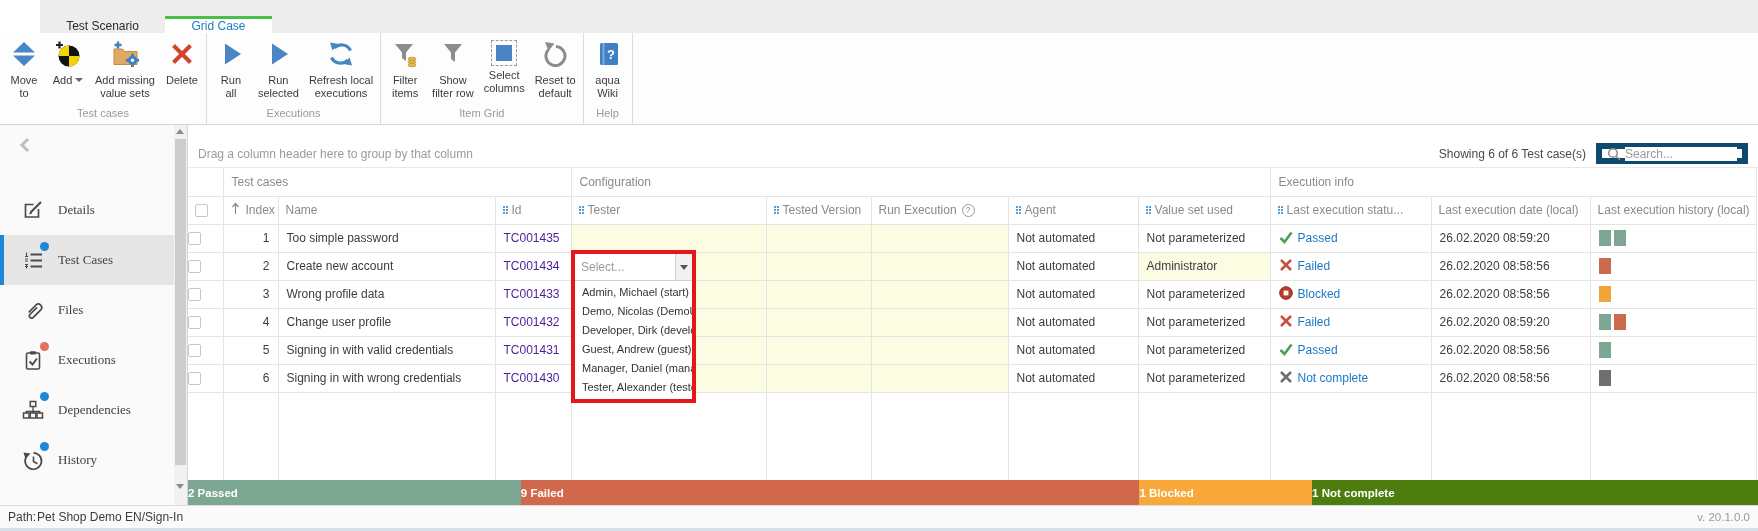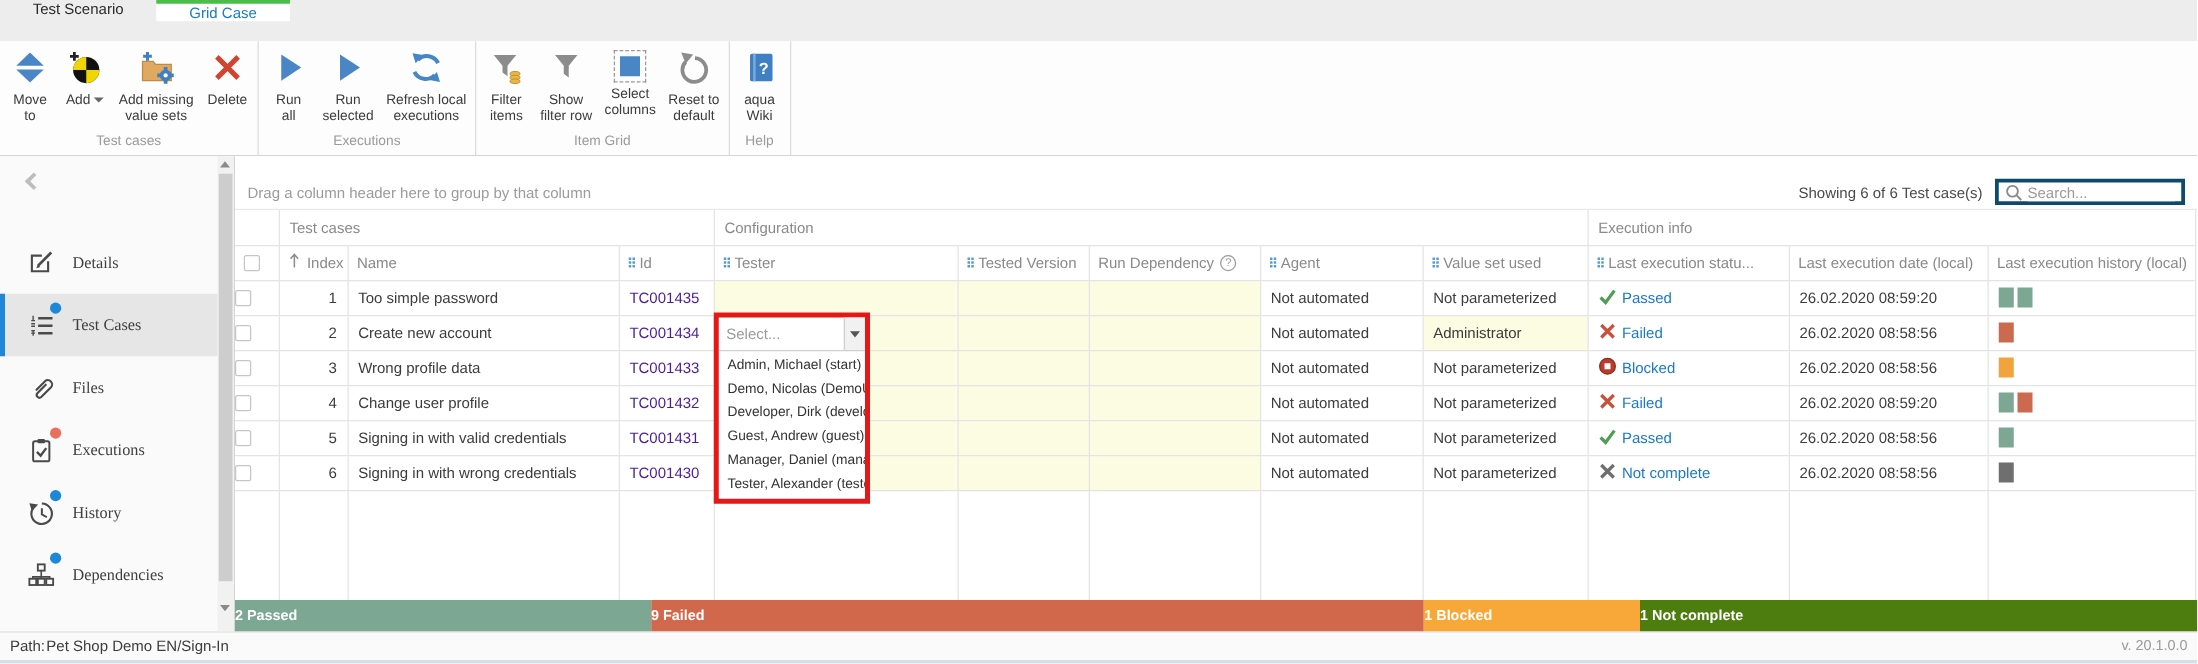--- a/index.html
+++ b/index.html
@@ -1,21 +1,21 @@
 <!DOCTYPE html>
 <html><head>
 <meta charset="utf-8">
 <style>
   * { box-sizing: border-box; margin: 0; padding: 0; }
   html,body { width:1758px; height:531px; }
   body { font-family: "Liberation Sans", sans-serif; font-size:12px; color:#3c3c3c; background:#fff; overflow:hidden; }
   .app { width:1758px; height:531px; display:flex; flex-direction:column; overflow:hidden; background:#fff; }
 
   
-  .tabbar { height:33px; display:flex; align-items:flex-start; background:#ededed; flex:0 0 auto; }
+  .tabbar { height:33px; display:flex; align-items:flex-end; background:#ededed; flex:0 0 auto;margin-left:40px; }
   .tab { width:125px; display:flex; align-items:center; justify-content:center; font-size:12px; color:#2b2b2b; cursor:default; }
   .tab.active { background:#fff; color:#1a7dc5; border-top:3px solid #49bf49; width:107px; }
   .tabfill-gray { width:198px; }
   .tabfill-blue { flex:1; background:#b9cbd9; }
 
   
   .ribbon { height:92px; background:#fdfdfd; border-bottom:1px solid #d5d5d5; display:flex; flex:0 0 auto; }
   .rgroup { display:flex; flex-direction:column; border-right:1px solid #dcdcdc; padding:0 2px; }
   .rbtns { display:flex; flex:1; align-items:flex-start; padding-top:5px; }
   .rbtn { display:flex; flex-direction:column; align-items:center; padding:2px 5px; min-width:44px; cursor:default; }
@@ -47,21 +47,21 @@
   .sb-scroll { position:absolute; top:0; right:0; bottom:0; width:13px; background:#f1f1f1; }
   .sb-thumb { position:absolute; top:14px; bottom:40px; left:1px; width:11px; background:#cdcdcd; }
   .tri-up { position:absolute; top:4px; left:2px; width:0; height:0; border-left:4px solid transparent; border-right:4px solid transparent; border-bottom:5px solid #8a8a8a; }
   .tri-dn { position:absolute; bottom:16px; left:2px; width:0; height:0; border-left:4px solid transparent; border-right:4px solid transparent; border-top:5px solid #8a8a8a; }
 
   
   .content { flex:1; display:flex; flex-direction:column; position:relative; min-width:0; background:#fff; }
   .toolbar { margin-top:15px; height:28px; display:flex; align-items:center; border-bottom:1px solid #e9e9e9; }
   .banner { flex:1; padding-left:10px; color:#9b9b9b; font-size:12px; }
   .showing { color:#4a4a4a; font-size:12px; margin-right:10px; }
-  .searchbox { width:152px; height:21px; border:3px solid #0c4a6e; display:flex; align-items:center; padding:0 5px; margin-right:10px; background:#fff; }
+  .searchbox { width:152px; height:21px; border:6px solid #0c4a6e; display:flex; align-items:center; padding:0 5px; margin-right:10px; background:#fff; }
   .searchbox input { border:none; outline:none; flex:1; font-family:"Liberation Sans",sans-serif; font-size:12px; color:#444; min-width:0; }
   .searchbox input::placeholder { color:#9a9a9a; }
 
   
   table.grid { border-collapse:collapse; table-layout:fixed; width:1568px; flex:0 0 auto; }
   table.grid td, table.grid th { border-right:1px solid #e4e4e4; border-bottom:1px solid #e4e4e4; overflow:hidden; white-space:nowrap; font-weight:normal; text-align:left; }
   tr.grprow { height:28px; }
   tr.grprow td { color:#8a8a8a; padding-left:8px; font-size:12px; }
   tr.hdrrow { height:28px; }
   tr.hdrrow th { color:#8a8a8a; font-size:12px; padding-left:7px; }
@@ -280,35 +280,35 @@
         <div class="sb-item">
           <span class="sb-icon"><svg width="22" height="22" viewBox="0 0 22 22">
                 <rect x="4.5" y="4" width="13" height="16" rx="1.5" stroke="#4a4a4a" stroke-width="1.6" fill="none"></rect>
                 <rect x="8" y="2.2" width="6" height="3.4" rx="1" fill="#4a4a4a"></rect>
                 <path d="M7.5 12.5 l3 3 l4.5 -6" stroke="#4a4a4a" stroke-width="1.9" fill="none"></path>
               </svg><span class="badge red"></span></span>
           <span class="sb-label">Executions</span>
         </div>
         <div class="sb-item">
           <span class="sb-icon"><svg width="22" height="22" viewBox="0 0 22 22">
-                <path d="M4.4 7.6 A8.2 8.2 0 1 0 11.5 3.8" stroke="#4a4a4a" stroke-width="1.7" fill="none"></path>
-                <polygon points="1.5,3.5 8.5,4.5 3.5,10" fill="#4a4a4a"></polygon>
-                <path d="M11.5 7.5 v5 l4 2.3" stroke="#4a4a4a" stroke-width="1.6" fill="none"></path>
-              </svg><span class="badge blue"></span></span>
-          <span class="sb-label">History</span>
-        </div>
-        <div class="sb-item">
-          <span class="sb-icon"><svg width="22" height="22" viewBox="0 0 22 22">
                 <rect x="8.25" y="2.5" width="5.5" height="5" stroke="#4a4a4a" stroke-width="1.5" fill="none"></rect>
                 <rect x="1.5" y="14" width="5.5" height="5" stroke="#4a4a4a" stroke-width="1.5" fill="none"></rect>
                 <rect x="8.25" y="14" width="5.5" height="5" stroke="#4a4a4a" stroke-width="1.5" fill="none"></rect>
                 <rect x="15" y="14" width="5.5" height="5" stroke="#4a4a4a" stroke-width="1.5" fill="none"></rect>
                 <path d="M11 7.5 v3.5 M4.25 14 v-1.5 h13.5 V14 M11 11 v3" stroke="#4a4a4a" stroke-width="1.3" fill="none"></path>
               </svg><span class="badge blue"></span></span>
           <span class="sb-label">Dependencies</span>
+        </div>
+        <div class="sb-item">
+          <span class="sb-icon"><svg width="22" height="22" viewBox="0 0 22 22">
+                <path d="M4.4 7.6 A8.2 8.2 0 1 0 11.5 3.8" stroke="#4a4a4a" stroke-width="1.7" fill="none"></path>
+                <polygon points="1.5,3.5 8.5,4.5 3.5,10" fill="#4a4a4a"></polygon>
+                <path d="M11.5 7.5 v5 l4 2.3" stroke="#4a4a4a" stroke-width="1.6" fill="none"></path>
+              </svg><span class="badge blue"></span></span>
+          <span class="sb-label">History</span>
         </div>
       </div>
       <div class="sb-scroll">
         <span class="tri-up"></span>
         <span class="sb-thumb"></span>
         <span class="tri-dn"></span>
       </div>
     </div>
 
     <div class="content">
@@ -377,21 +377,21 @@
                 </div>
               </th>
               <th>
                 <div class="hcell">
                   <span class="dots"></span>
                   <span>Tested Version</span>
                 </div>
               </th>
               <th>
                 <div class="hcell">
-                  <span>Run Dependency</span>
+                  <span>Run Execution</span>
                   <span class="qmark">?</span>
                 </div>
               </th>
               <th>
                 <div class="hcell">
                   <span class="dots"></span>
                   <span>Agent</span>
                 </div>
               </th>
               <th>

